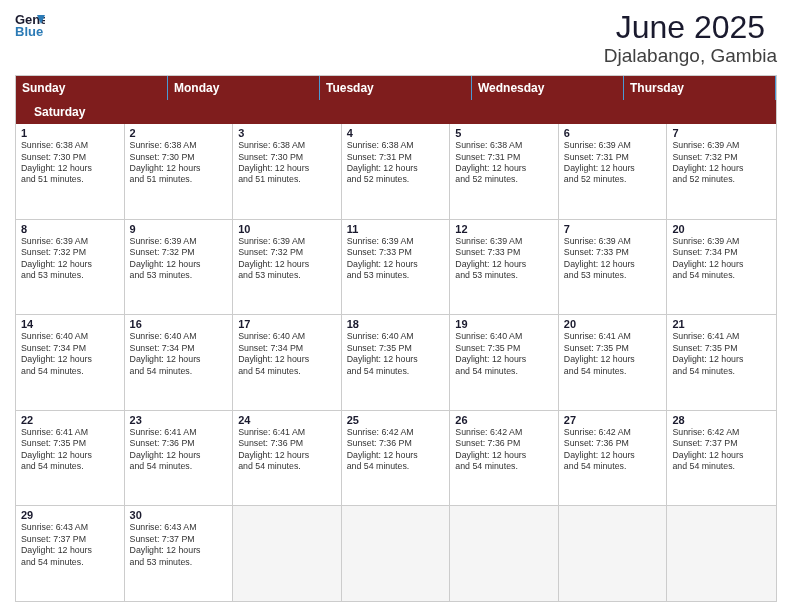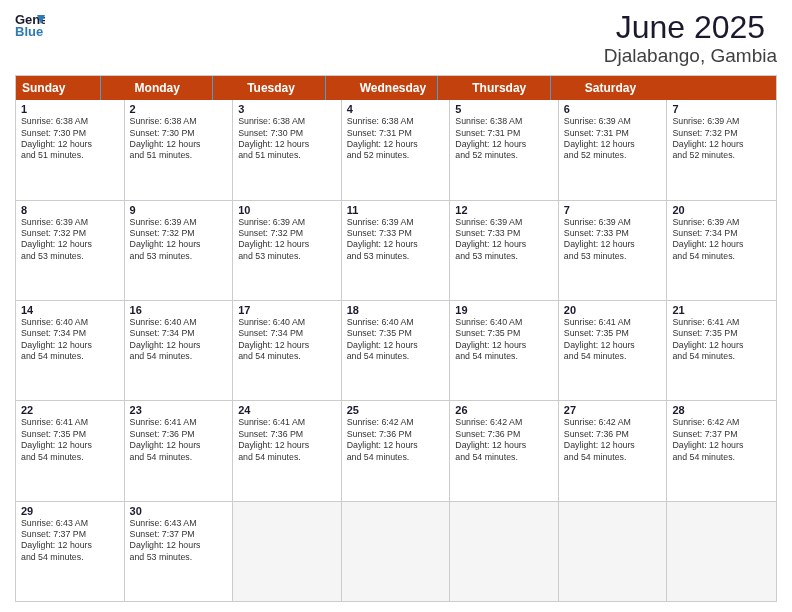--- a/index.html
+++ b/index.html
@@ -47,34 +47,34 @@
       color: #404040;
     }
     .calendar {
       flex: 1;
       display: flex;
       flex-direction: column;
       border: 1px solid #ccc;
     }
     .cal-header {
       display: grid;
-      grid-template-columns: repeat(7, 1fr);
-      background: #c2410c;
-      gap: 28px;
+      grid-template-columns: repeat(5, 1fr);
+      background: #7f1d1d;
     }
     .cal-header-cell {
       color: #fff;
       font-size: 12px;
       font-weight: bold;
       padding: 5px 6px;
       text-align: left;
       border-right: 1px solid #4a9ad4;
     }
     .cal-header-cell:last-child {
       border-right: none;
+      margin-left: 12px;
     }
     .cal-body {
       display: flex;
       flex-direction: column;
       flex: 1;
     }
     .cal-row {
       display: grid;
       grid-template-columns: repeat(7, 1fr);
       flex: 1;

